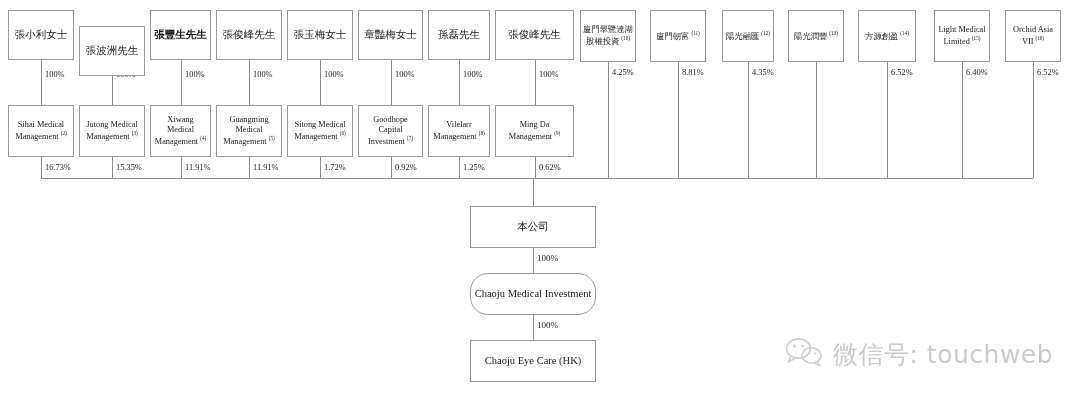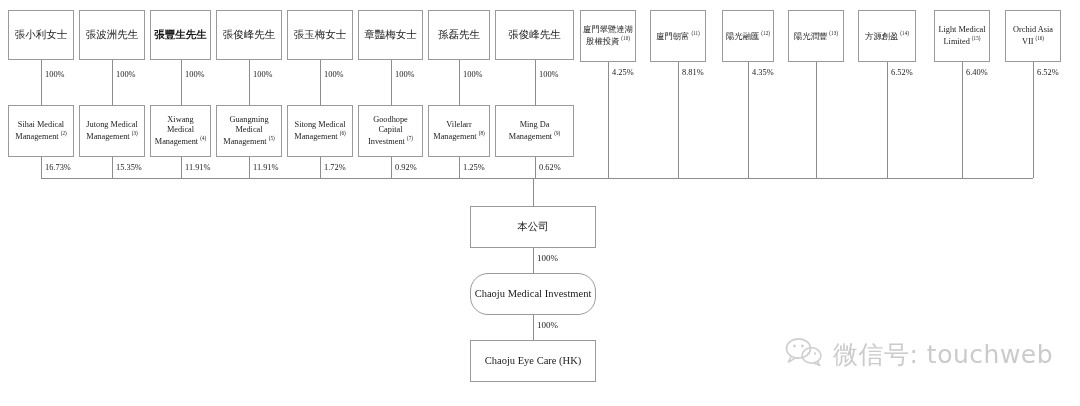--- a/index.html
+++ b/index.html
@@ -83,21 +83,21 @@
 </style>
 </head>
 <body>
 
 <div id="chart-root">
     <div class="node person-node" style="left: 8px; top: 10px; width: 66px; height: 50px;">
       <span class="lbl">張小利女士</span>
     </div>
     <div class="vline" style="left: 41px; top: 60px; height: 45px;"></div>
     <div class="pct" style="left: 45px; top: 70px;">100%</div>
-    <div class="node person-node" style="left: 79px; top: 10px; width: 66px; height: 50px;">
+    <div class="node person-node" style="left: 79px; top: 26px; width: 66px; height: 50px;">
       <span class="lbl">張波洲先生</span>
     </div>
     <div class="vline" style="left: 112px; top: 60px; height: 45px;"></div>
     <div class="pct" style="left: 116px; top: 70px;">100%</div>
     <div class="node person-node" style="left: 150px; top: 10px; width: 61px; height: 50px; font-weight: bold;">
       <span class="lbl">張豐生先生</span>
     </div>
     <div class="vline" style="left: 181px; top: 60px; height: 45px;"></div>
     <div class="pct" style="left: 185px; top: 70px;">100%</div>
     <div class="node person-node" style="left: 216px; top: 10px; width: 66px; height: 50px;">

